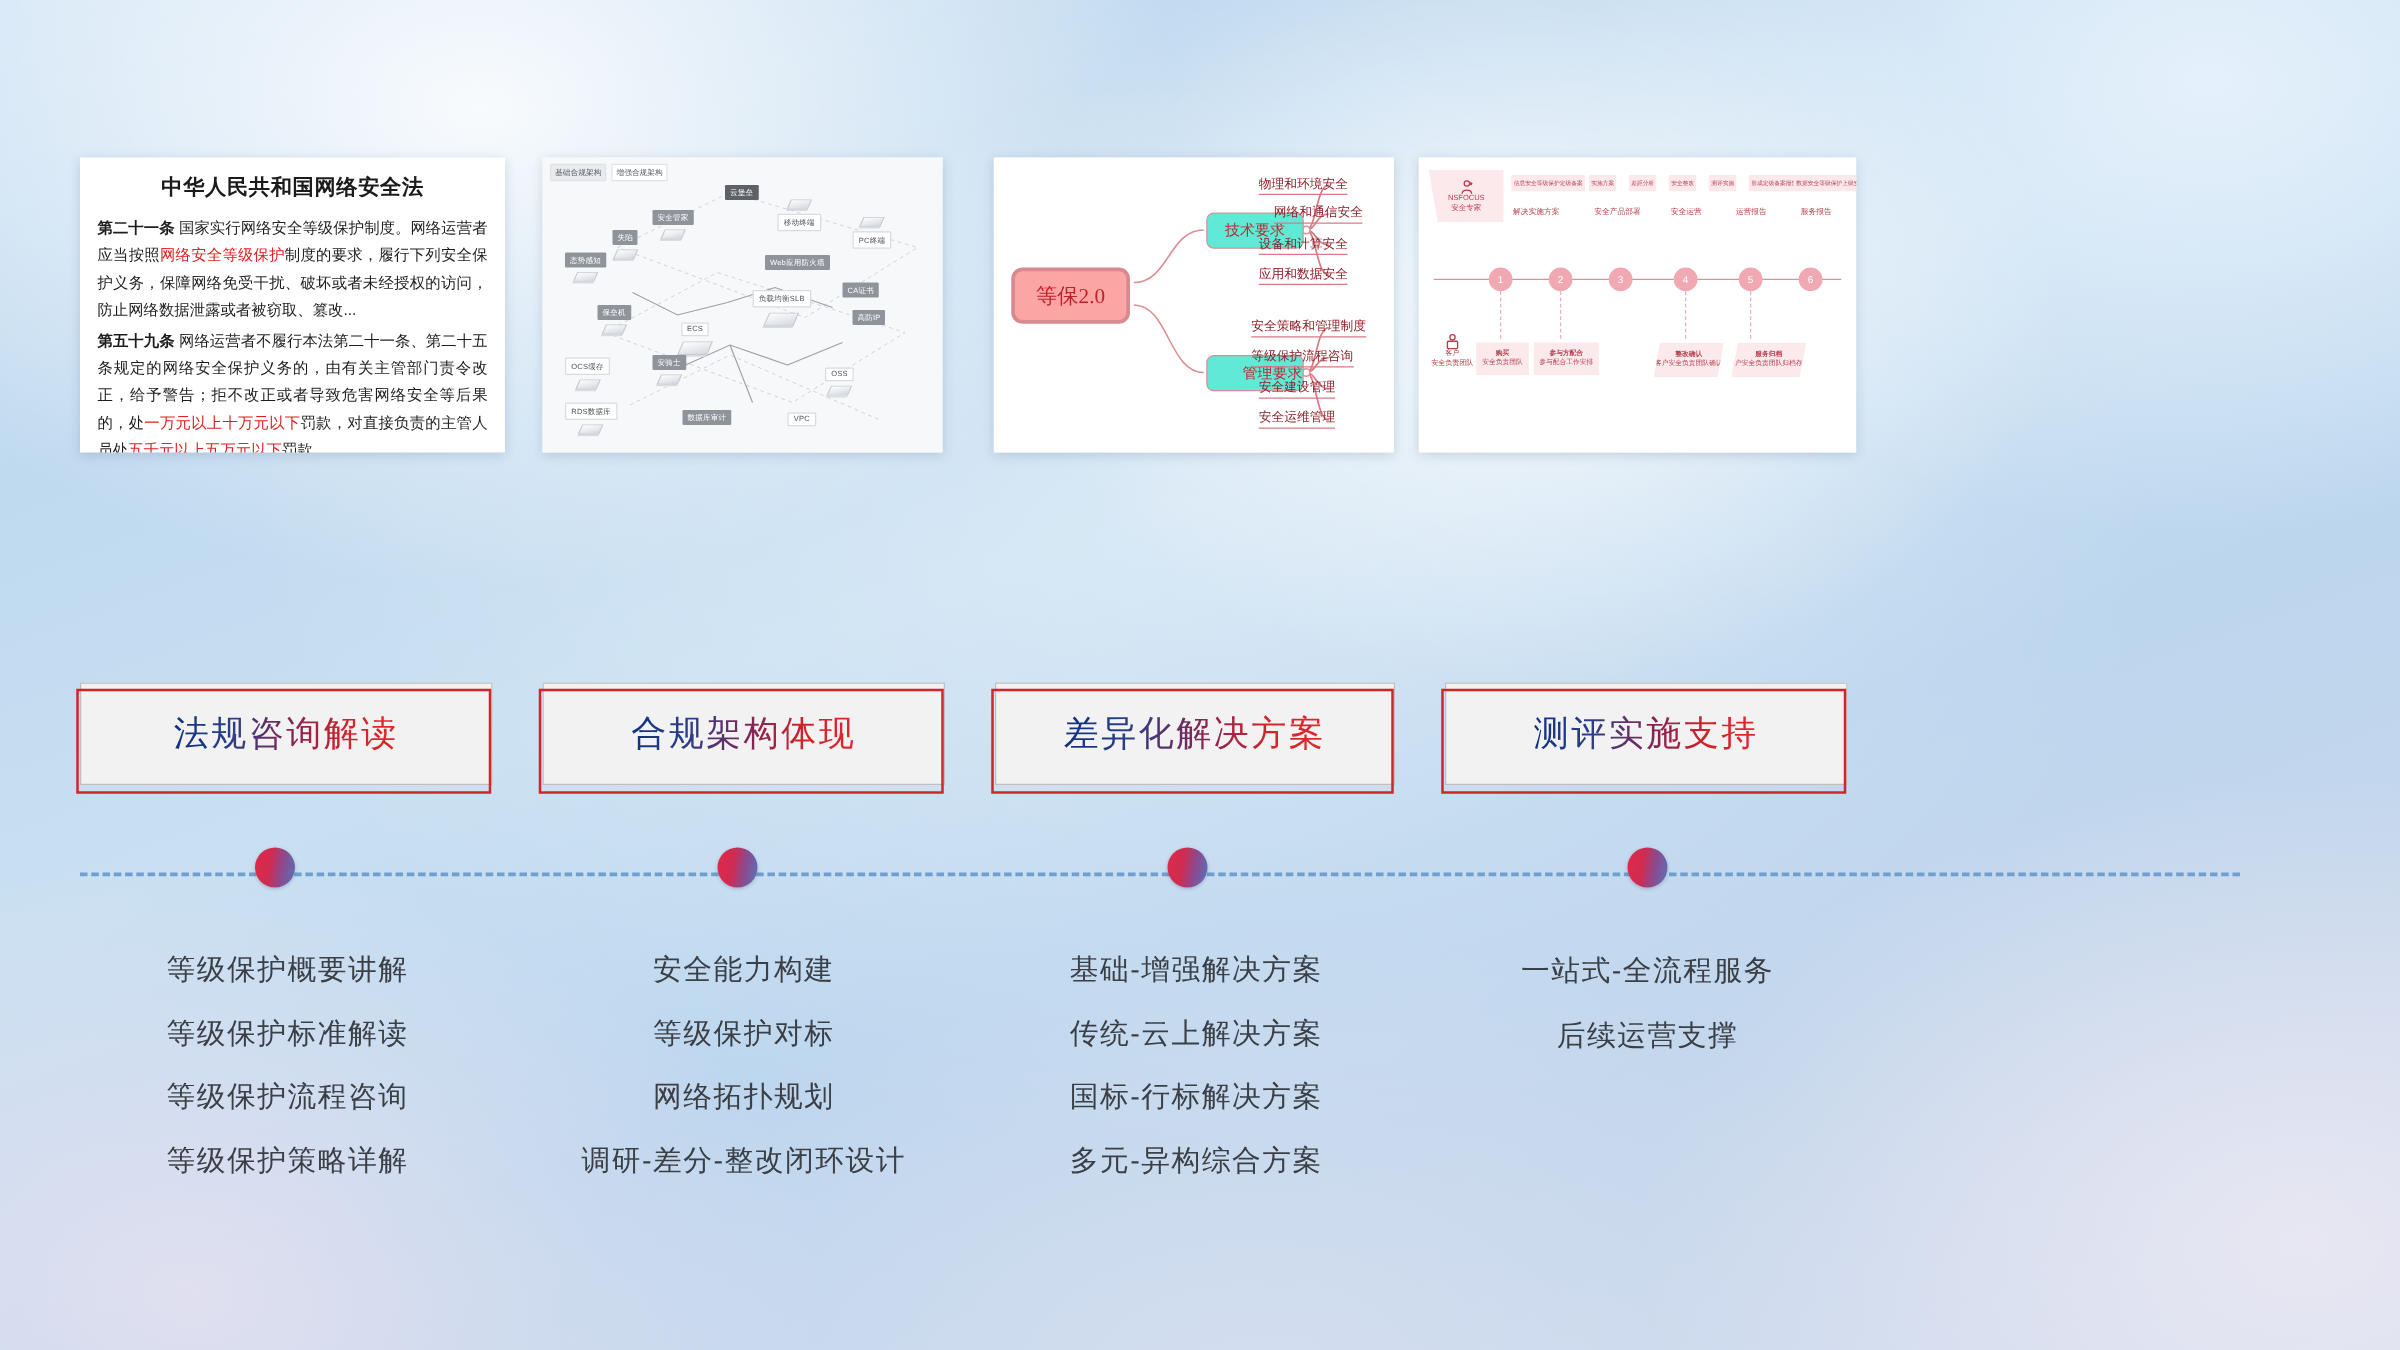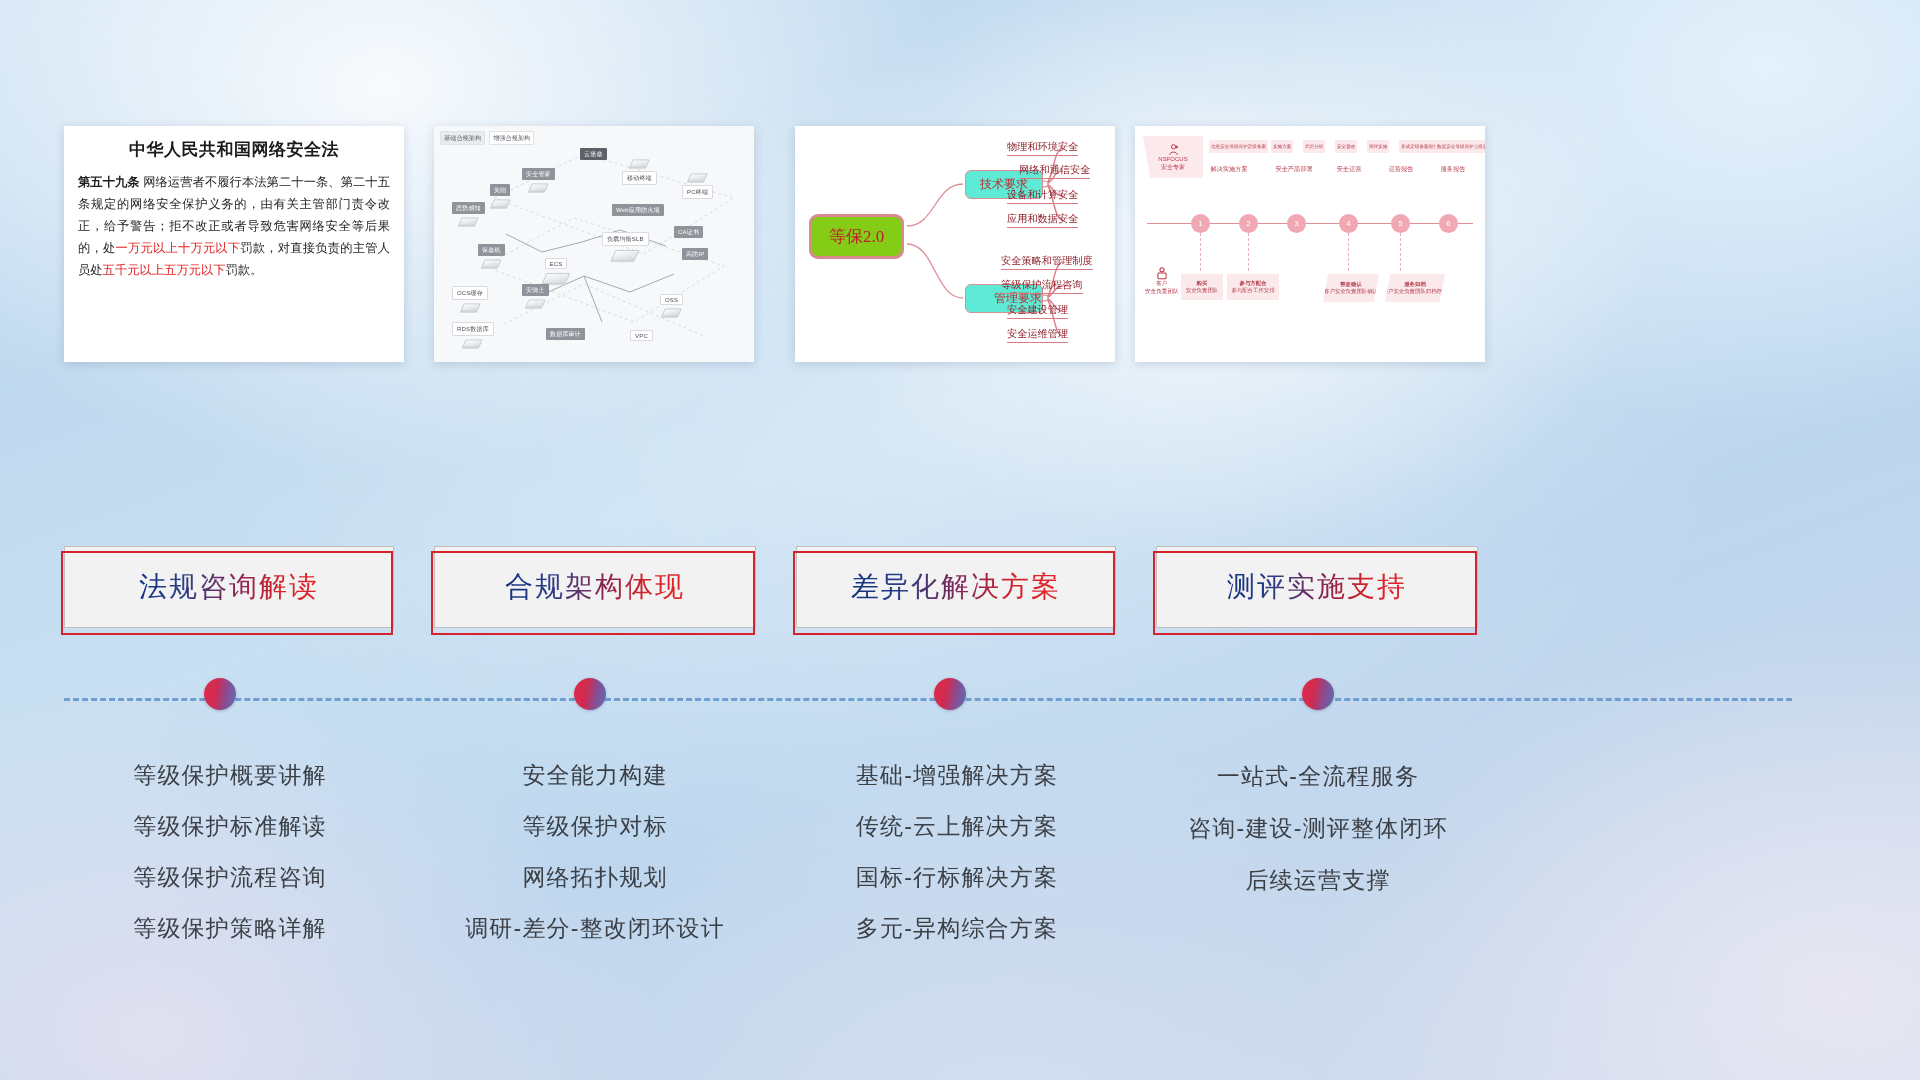--- a/index.html
+++ b/index.html
@@ -78,21 +78,21 @@
     transform:skewX(-24deg) scaleY(.72);
     box-shadow:0 2px 0 #d9dde2;
   }
   .arch .box3d.sm { width:17px; height:11px; }
   .arch svg { position:absolute; inset:0; }
 
   
   .mind { position:absolute; inset:0; background:#fff; }
   .mind .root {
     position:absolute; left:14px; top:88px; width:95px; height:45px;
-    border:3px solid #d98a90; border-radius:9px; background:#84cc16;
+    border:3px solid #d98a90; border-radius:9px; background:#fca5a5;
     display:flex; align-items:center; justify-content:center;
     color:#c0202a; font-size:17px; font-family:"Liberation Serif", serif;
   }
   .mind .branch {
     position:absolute; width:78px; height:29px;
     border:1.6px solid #dd8e94; border-radius:6px; background:#5eead4;
     display:flex; align-items:center; justify-content:center;
     color:#bb2a33; font-size:12px; font-family:"Liberation Serif", serif;
   }
   .mind .leaf {
@@ -200,20 +200,24 @@
 <body>
 
 <div id="bg"></div>
 <div id="bgsoft"></div>
 
 <div class="cards">
 
   <div class="card c1">
     <div class="law">
       <div class="law-title">中华人民共和国网络安全法</div>
+      <p>
+        <b>第二十一条</b>
+        <span>国家实行网络安全等级保护制度。网络运营者应当按照</span><span class="r">网络安全等级保护</span><span>制度的要求，履行下列安全保护义务，保障网络免受干扰、破坏或者未经授权的访问，防止网络数据泄露或者被窃取、篡改...</span>
+      </p>
       <p>
         <b>第五十九条</b>
         <span>网络运营者不履行本法第二十一条、第二十五条规定的网络安全保护义务的，由有关主管部门责令改正，给予警告；拒不改正或者导致危害网络安全等后果的，处</span><span class="r">一万元以上十万元以下</span><span>罚款，对直接负责的主管人员处</span><span class="r">五千元以上五万元以下</span><span>罚款。</span>
       </p>
     </div>
   </div>
 
   <div class="card c2">
     <div class="arch">
       <svg viewBox="0 0 320 236">
@@ -449,16 +453,15 @@
     <div class="line">调研-差分-整改闭环设计</div>
   </div>
   <div class="col k3">
     <div class="line">基础-增强解决方案</div>
     <div class="line">传统-云上解决方案</div>
     <div class="line">国标-行标解决方案</div>
     <div class="line">多元-异构综合方案</div>
   </div>
   <div class="col k4">
     <div class="line">一站式-全流程服务</div>
-    <div class="line">咨询-建设-测评整体闭环</div>
     <div class="line">后续运营支撑</div>
   </div>
 </div>
 
 </body></html>

